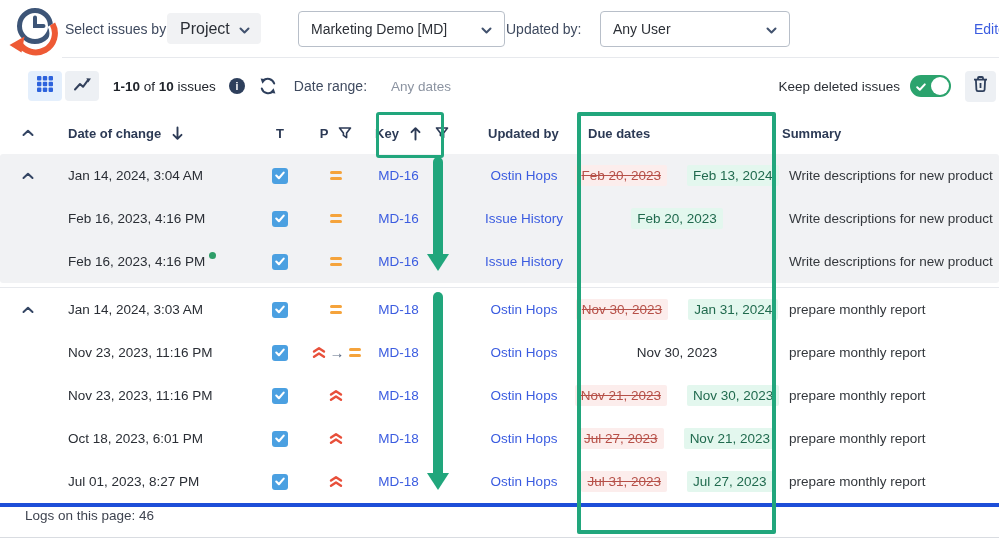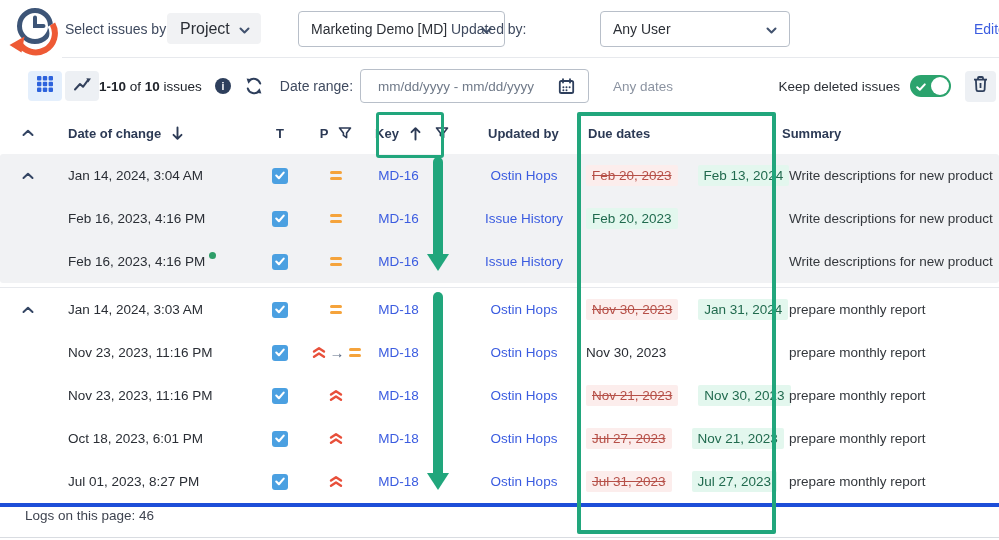--- a/index.html
+++ b/index.html
@@ -15,21 +15,21 @@
     padding:0 12px;box-sizing:border-box;cursor:pointer;margin-left:40px;}
   .edited-link{position:absolute;left:974px;top:21px;font-size:14px;color:#3b5ce0;white-space:nowrap;cursor:pointer;}
   .divider-top{position:absolute;left:62px;right:0;top:57px;border-top:1px solid #e7e9ed;}
 
   
   .toolbar2{position:absolute;left:28px;top:69px;height:34px;display:flex;align-items:center;}
   .seg{display:flex;gap:3px;}
   .seg-btn{width:34px;height:30px;border-radius:4px;display:flex;align-items:center;justify-content:center;cursor:pointer;}
   .seg-btn.active{background:#e4effc;}
   .seg-btn.inactive{background:#edf0f4;}
-  .count{font-size:13.5px;color:#20242b;white-space:nowrap;}
+  .count{margin-left:14px;font-size:13.5px;color:#20242b;white-space:nowrap;}
   .count b{font-weight:700;}
   .info-ic{margin-left:13px;width:16px;height:16px;border-radius:50%;background:#2e3f5c;color:#fff;
     font-size:10.5px;font-weight:700;display:flex;align-items:center;justify-content:center;cursor:pointer;}
   .refresh-ic{margin-left:13px;cursor:pointer;display:flex;}
   .dr-label{margin-left:16px;font-size:14px;color:#3f4a5f;white-space:nowrap;}
   .dr-input{margin-left:7px;width:229px;height:34px;border:1px solid #b8bfc9;border-radius:4px;
     display:flex;align-items:center;box-sizing:border-box;background:#fff;}
   .dr-input input{border:none;outline:none;background:transparent;width:178px;padding:0 0 0 17px;
     font-family:"Liberation Sans",sans-serif;font-size:13.5px;color:#707a89;}
   .dr-input input::placeholder{color:#707a89;opacity:1;}
@@ -55,21 +55,21 @@
   .sort-ic,.funnel-ic,.chev-ic{display:flex;cursor:pointer;}
 
   .group{position:absolute;left:0;right:0;}
   .group1{top:154px;height:129px;background:#f1f2f4;border-radius:3px;}
   .group2{top:287px;height:215px;background:#fff;border-top:1px solid #e7e9ed;border-bottom:4px solid #1d4ed8;}
   .row{height:43px;font-size:13.5px;color:#2a2e35;}
   .cell{display:flex;align-items:center;}
   .c-exp{justify-content:center;cursor:pointer;}
   .c-date{padding-left:12px;white-space:nowrap;}
   .c-type,.c-pri,.c-key,.c-upd{justify-content:center;}
-  .c-due{padding-left:8px;gap:20px;white-space:nowrap;}
+  .c-due{padding-left:8px;gap:20px;white-space:nowrap;justify-content:center;}
   .c-sum{padding-left:21px;color:#33373c;white-space:nowrap;}
   .link{color:#3b5ce0;text-decoration:none;cursor:pointer;white-space:nowrap;}
   .task-ic{width:16px;height:16px;border-radius:3px;background:#4ba0e1;display:flex;align-items:center;justify-content:center;}
   .pri-med{display:inline-flex;flex-direction:column;gap:3px;}
   .pri-med i{display:block;width:12px;height:3px;border-radius:1.5px;background:#f5a33b;}
   .pri-arrow{color:#5c6b84;font-size:15px;margin:0 4px;line-height:1;}
   .pri-high{display:flex;}
   .chip{padding:3px 6px;border-radius:2px;font-size:13.5px;}
   .chip.old{background:#fcedec;color:#b65048;text-decoration:line-through;}
   .chip.new{background:#e3f7ee;color:#206a4e;}
@@ -120,21 +120,21 @@
 
   <div class="select-box" style="left:258px;top:11px;width:207px;">
     <span>Marketing Demo [MD]</span>
     <span>
       <svg width="11" height="7" viewBox="0 0 11 7">
           <path d="M1.5 1.5 5.5 5.5 9.5 1.5" stroke="#42526e" stroke-width="2" fill="none" stroke-linecap="round" stroke-linejoin="round"></path>
         </svg>
     </span>
   </div>
 
-  <span class="topbar-label" style="left:451px;top:21px;">Updated by:</span>
+  <span class="topbar-label" style="left:506px;top:21px;">Updated by:</span>
 
   <div class="select-box" style="left:560px;top:11px;width:190px;">
     <span>Any User</span>
     <span>
       <svg width="11" height="7" viewBox="0 0 11 7">
           <path d="M1.5 1.5 5.5 5.5 9.5 1.5" stroke="#42526e" stroke-width="2" fill="none" stroke-linecap="round" stroke-linejoin="round"></path>
         </svg>
     </span>
   </div>
 
@@ -178,34 +178,20 @@
       <svg width="20" height="20" viewBox="0 0 20 20" fill="none">
         <path d="M16.2 7.6A6.7 6.7 0 0 0 5 4.7" stroke="#2e3f5c" stroke-width="2" stroke-linecap="round"></path>
         <polygon points="2.6,2.6 8.2,3.2 4.4,7.8" fill="#2e3f5c"></polygon>
         <path d="M3.8 12.4a6.7 6.7 0 0 0 11.2 2.9" stroke="#2e3f5c" stroke-width="2" stroke-linecap="round"></path>
         <polygon points="17.4,17.4 11.8,16.8 15.6,12.2" fill="#2e3f5c"></polygon>
       </svg>
     </span>
 
     <span class="dr-label">Date range:</span>
 
-    <div class="dr-input">
-      <input type="text" readonly="" placeholder="mm/dd/yyyy - mm/dd/yyyy" style="">
-      <span class="cal-ic">
-        <svg width="17" height="17" viewBox="0 0 17 17" fill="none">
-          <rect x="1.8" y="3" width="13.4" height="12" rx="1.6" stroke="#2e3f5c" stroke-width="1.8"></rect>
-          <path d="M5 1.2v3.4M12 1.2v3.4" stroke="#2e3f5c" stroke-width="1.8" stroke-linecap="round"></path>
-          <circle cx="5.4" cy="9.3" r="1" fill="#2e3f5c"></circle>
-            <circle cx="8.5" cy="9.3" r="1" fill="#2e3f5c"></circle>
-            <circle cx="11.6" cy="9.3" r="1" fill="#2e3f5c"></circle>
-          <circle cx="5.4" cy="12.3" r="1" fill="#2e3f5c"></circle>
-            <circle cx="8.5" cy="12.3" r="1" fill="#2e3f5c"></circle>
-        </svg>
-      </span>
-    </div>
 
     <span class="any-dates">Any dates</span>
   </div>
 
   <div class="toolbar2-right">
     <span class="keep-label">Keep deleted issues</span>
     <div class="toggle">
       <span class="chk">
         <svg width="12" height="12" viewBox="0 0 12 12">
             <path d="M2.2 6.2 4.8 8.8 9.8 3.4" stroke="#fff" stroke-width="2" fill="none" stroke-linecap="round" stroke-linejoin="round"></path>

